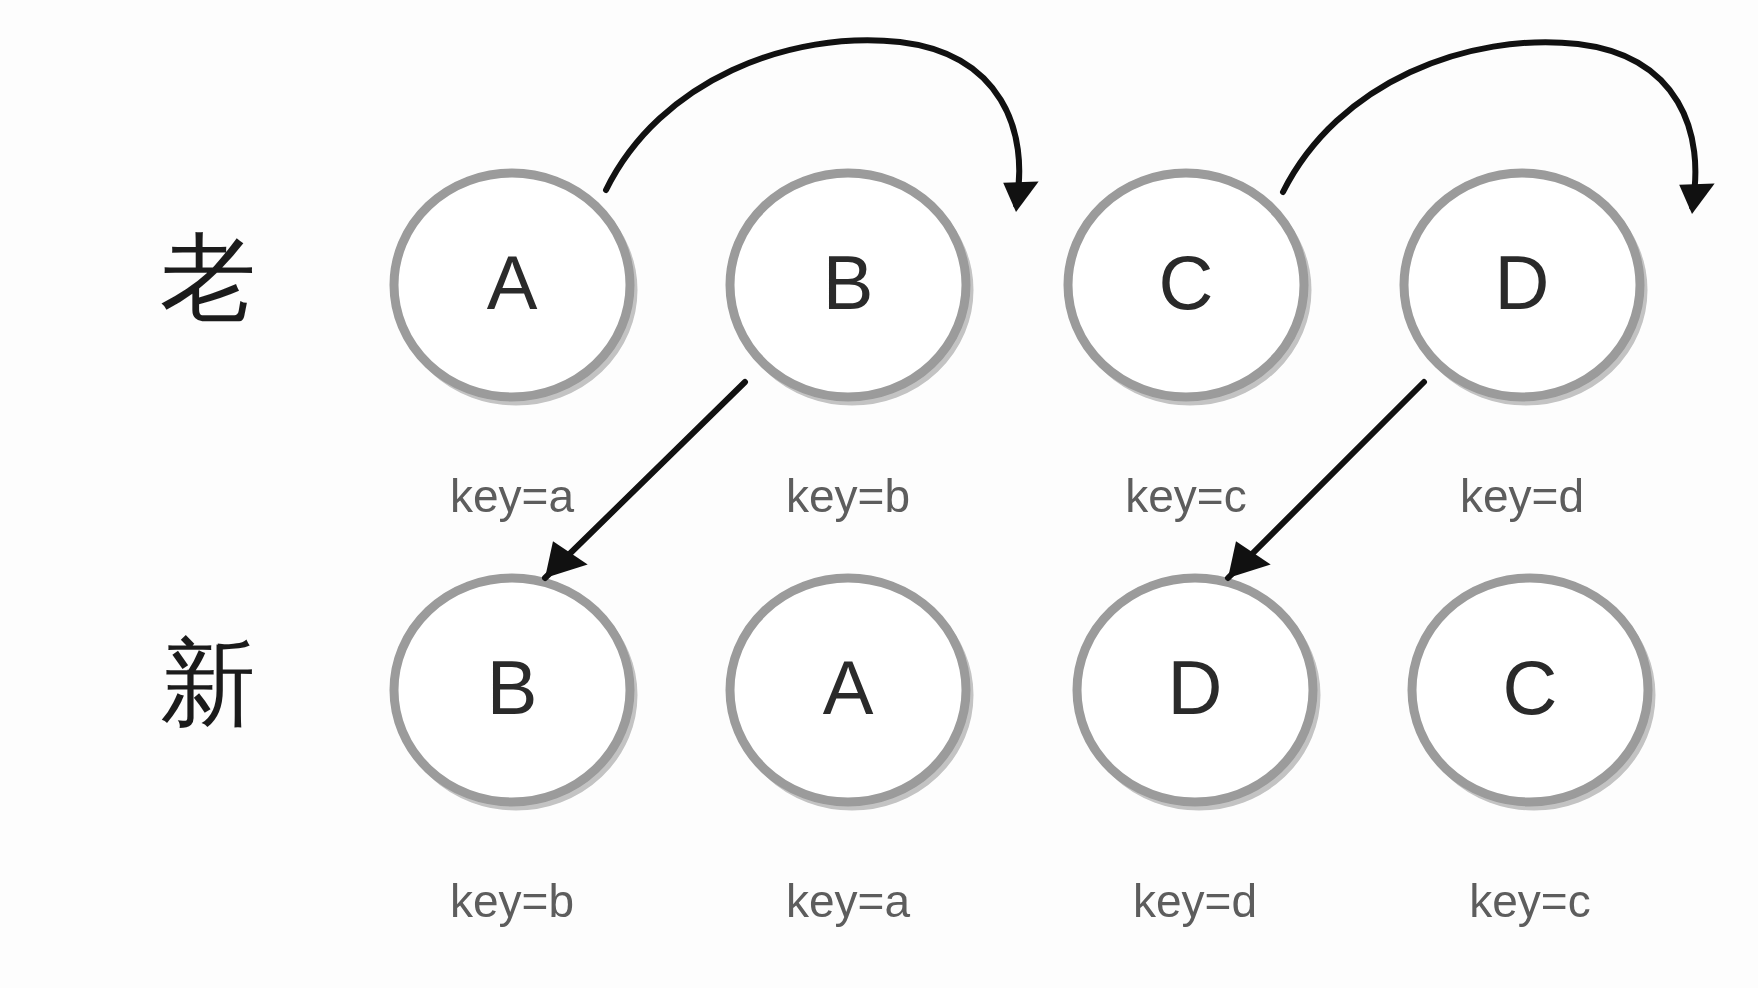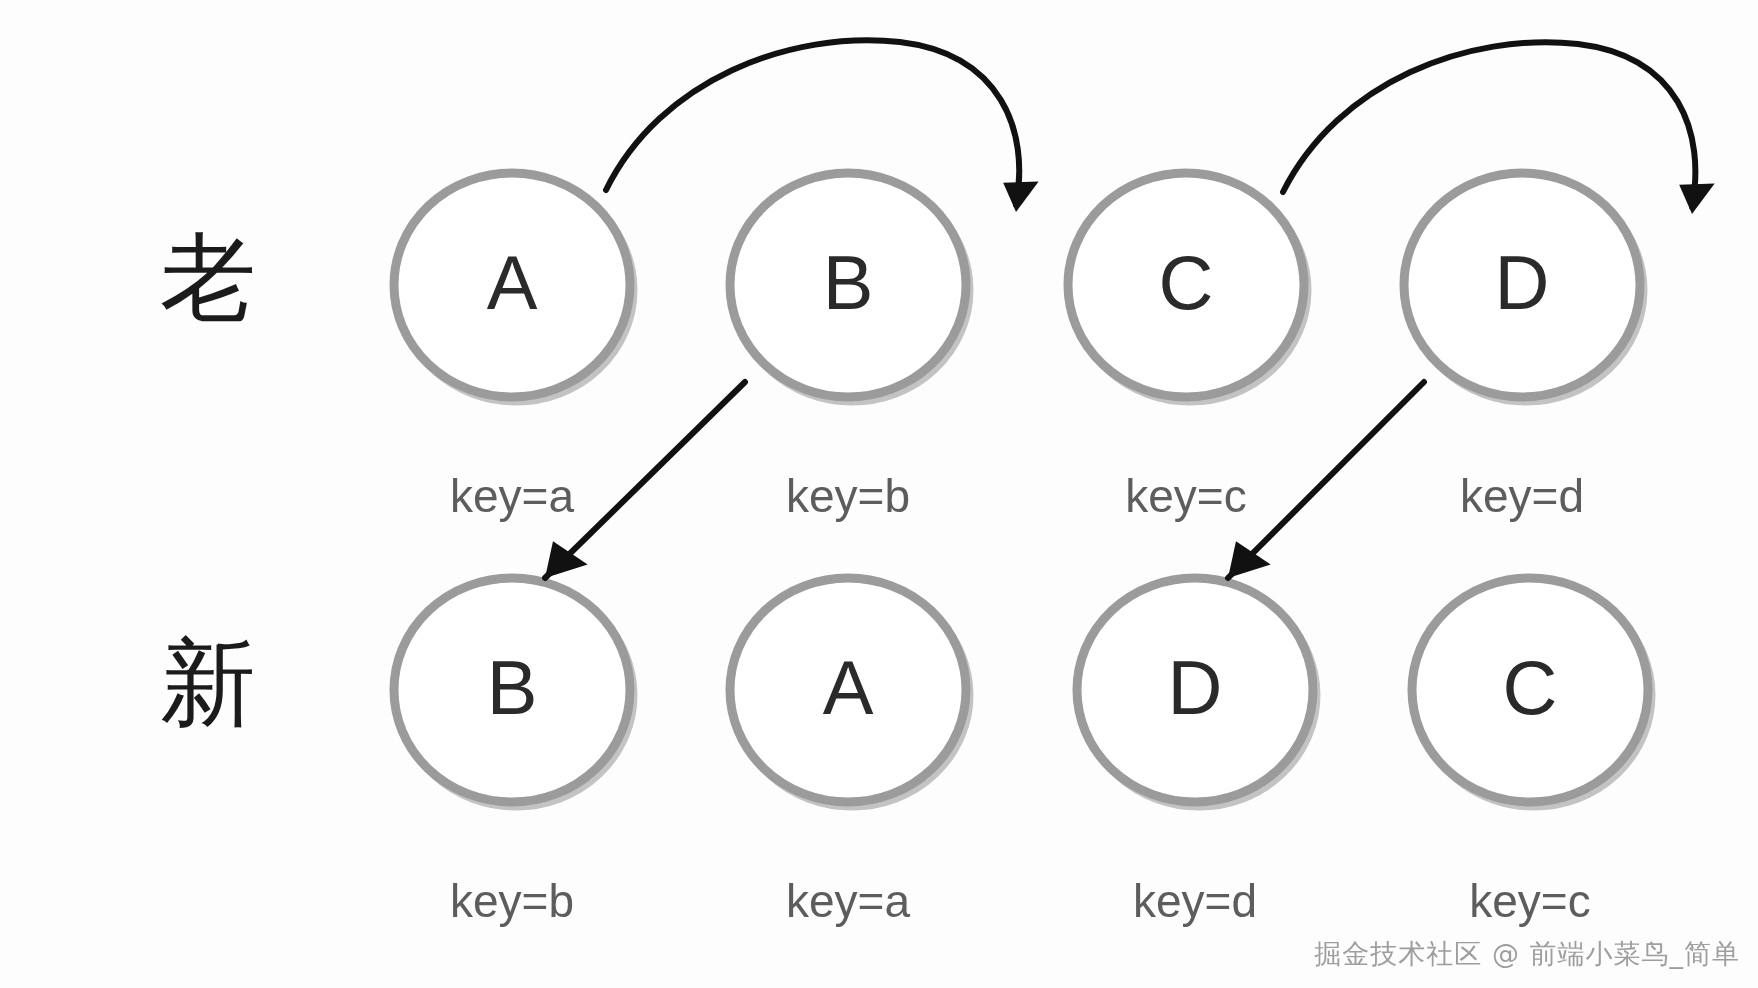--- a/index.html
+++ b/index.html
@@ -126,15 +126,14 @@
       </g>
 
     <g id="diagonals-group">
         <line x1="745" y1="382" x2="545" y2="578" stroke="#111111" stroke-width="6" stroke-linecap="round"></line>
         <polygon points="0,0 -40,-20 -31.200000000000003,20.8" fill="#111111" transform="translate(545,578) rotate(136)"></polygon>
         <line x1="1424" y1="382" x2="1228" y2="578" stroke="#111111" stroke-width="6" stroke-linecap="round"></line>
         <polygon points="0,0 -40,-20 -31.200000000000003,20.8" fill="#111111" transform="translate(1228,578) rotate(136)"></polygon>
       </g>
   </svg>
 
-  <div class="watermark">掘金技术社区 @ 前端小菜鸟_简单</div>
 
 </div>
 
 </body></html>

